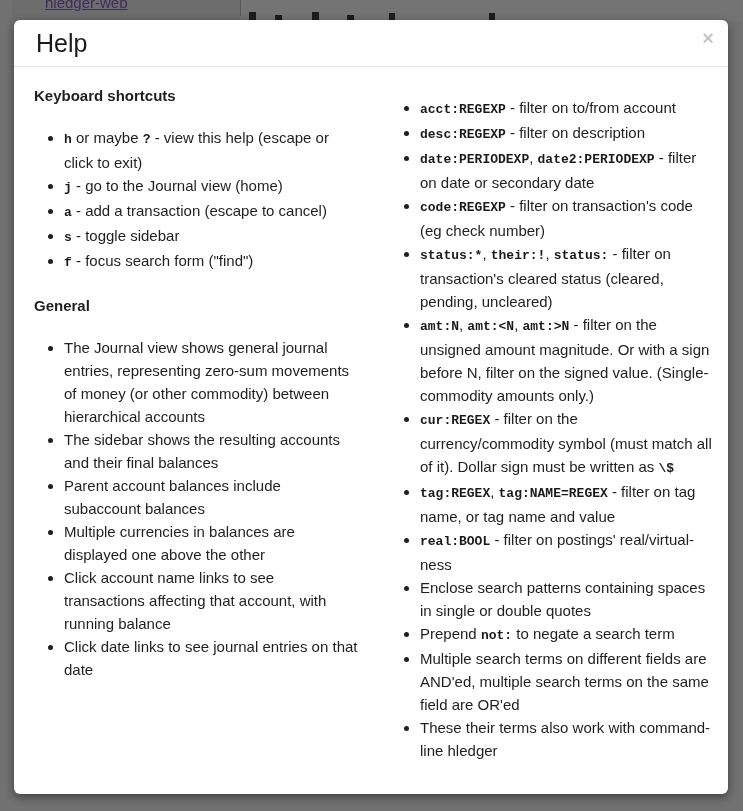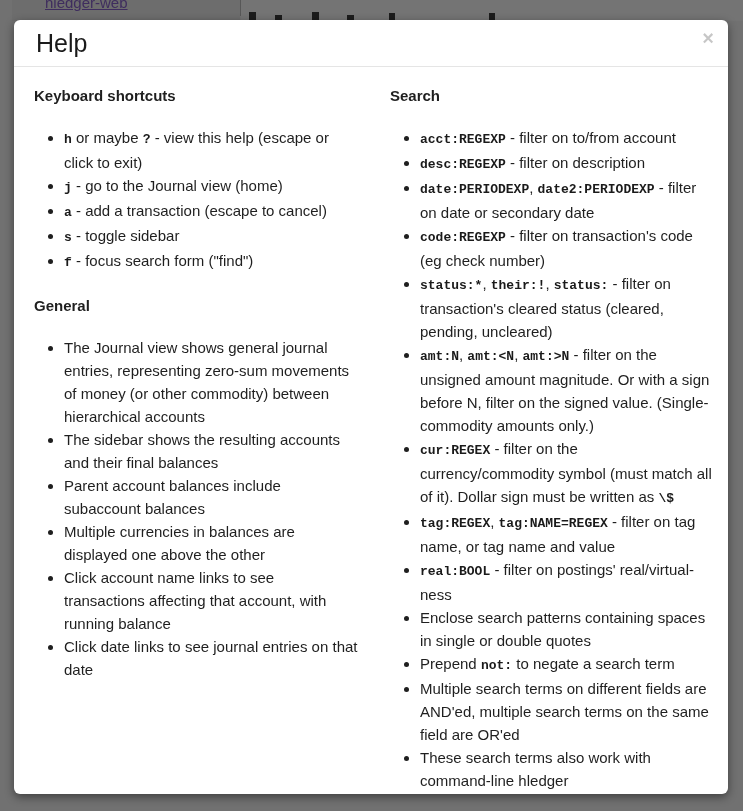--- a/index.html
+++ b/index.html
@@ -130,31 +130,30 @@
         <ul>
           <li>The Journal view shows general journal entries, representing zero-sum movements of money (or other commodity) between hierarchical accounts</li>
           <li>The sidebar shows the resulting accounts and their final balances</li>
           <li>Parent account balances include subaccount balances</li>
           <li>Multiple currencies in balances are displayed one above the other</li>
           <li>Click account name links to see transactions affecting that account, with running balance</li>
           <li>Click date links to see journal entries on that date</li>
         </ul>
       </div>
     <div class="help-col" id="col-right">
-        <h3>Search</h3>
         <ul>
           <li><code>acct:REGEXP</code> - filter on to/from account</li>
           <li><code>desc:REGEXP</code> - filter on description</li>
           <li><code>date:PERIODEXP</code>, <code>date2:PERIODEXP</code> - filter on date or secondary date</li>
           <li><code>code:REGEXP</code> - filter on transaction's code (eg check number)</li>
           <li><code>status:*</code>, <code>their:!</code>, <code>status:</code> - filter on transaction's cleared status (cleared, pending, uncleared)</li>
           <li><code>amt:N</code>, <code>amt:&lt;N</code>, <code>amt:&gt;N</code> - filter on the unsigned amount magnitude. Or with a sign before N, filter on the signed value. (Single-commodity amounts only.)</li>
           <li><code>cur:REGEX</code> - filter on the currency/commodity symbol (must match all of it). Dollar sign must be written as <code>\$</code></li>
           <li><code>tag:REGEX</code>, <code>tag:NAME=REGEX</code> - filter on tag name, or tag name and value</li>
           <li><code>real:BOOL</code> - filter on postings' real/virtual-ness</li>
           <li>Enclose search patterns containing spaces in single or double quotes</li>
           <li>Prepend <code>not:</code> to negate a search term</li>
           <li>Multiple search terms on different fields are AND'ed, multiple search terms on the same field are OR'ed</li>
-          <li>These search terms also work with command-line hledger</li>
+          <li>These their terms also work with command-line hledger</li>
         </ul>
       </div>
   </div>
 </div>
 
 </body></html>

